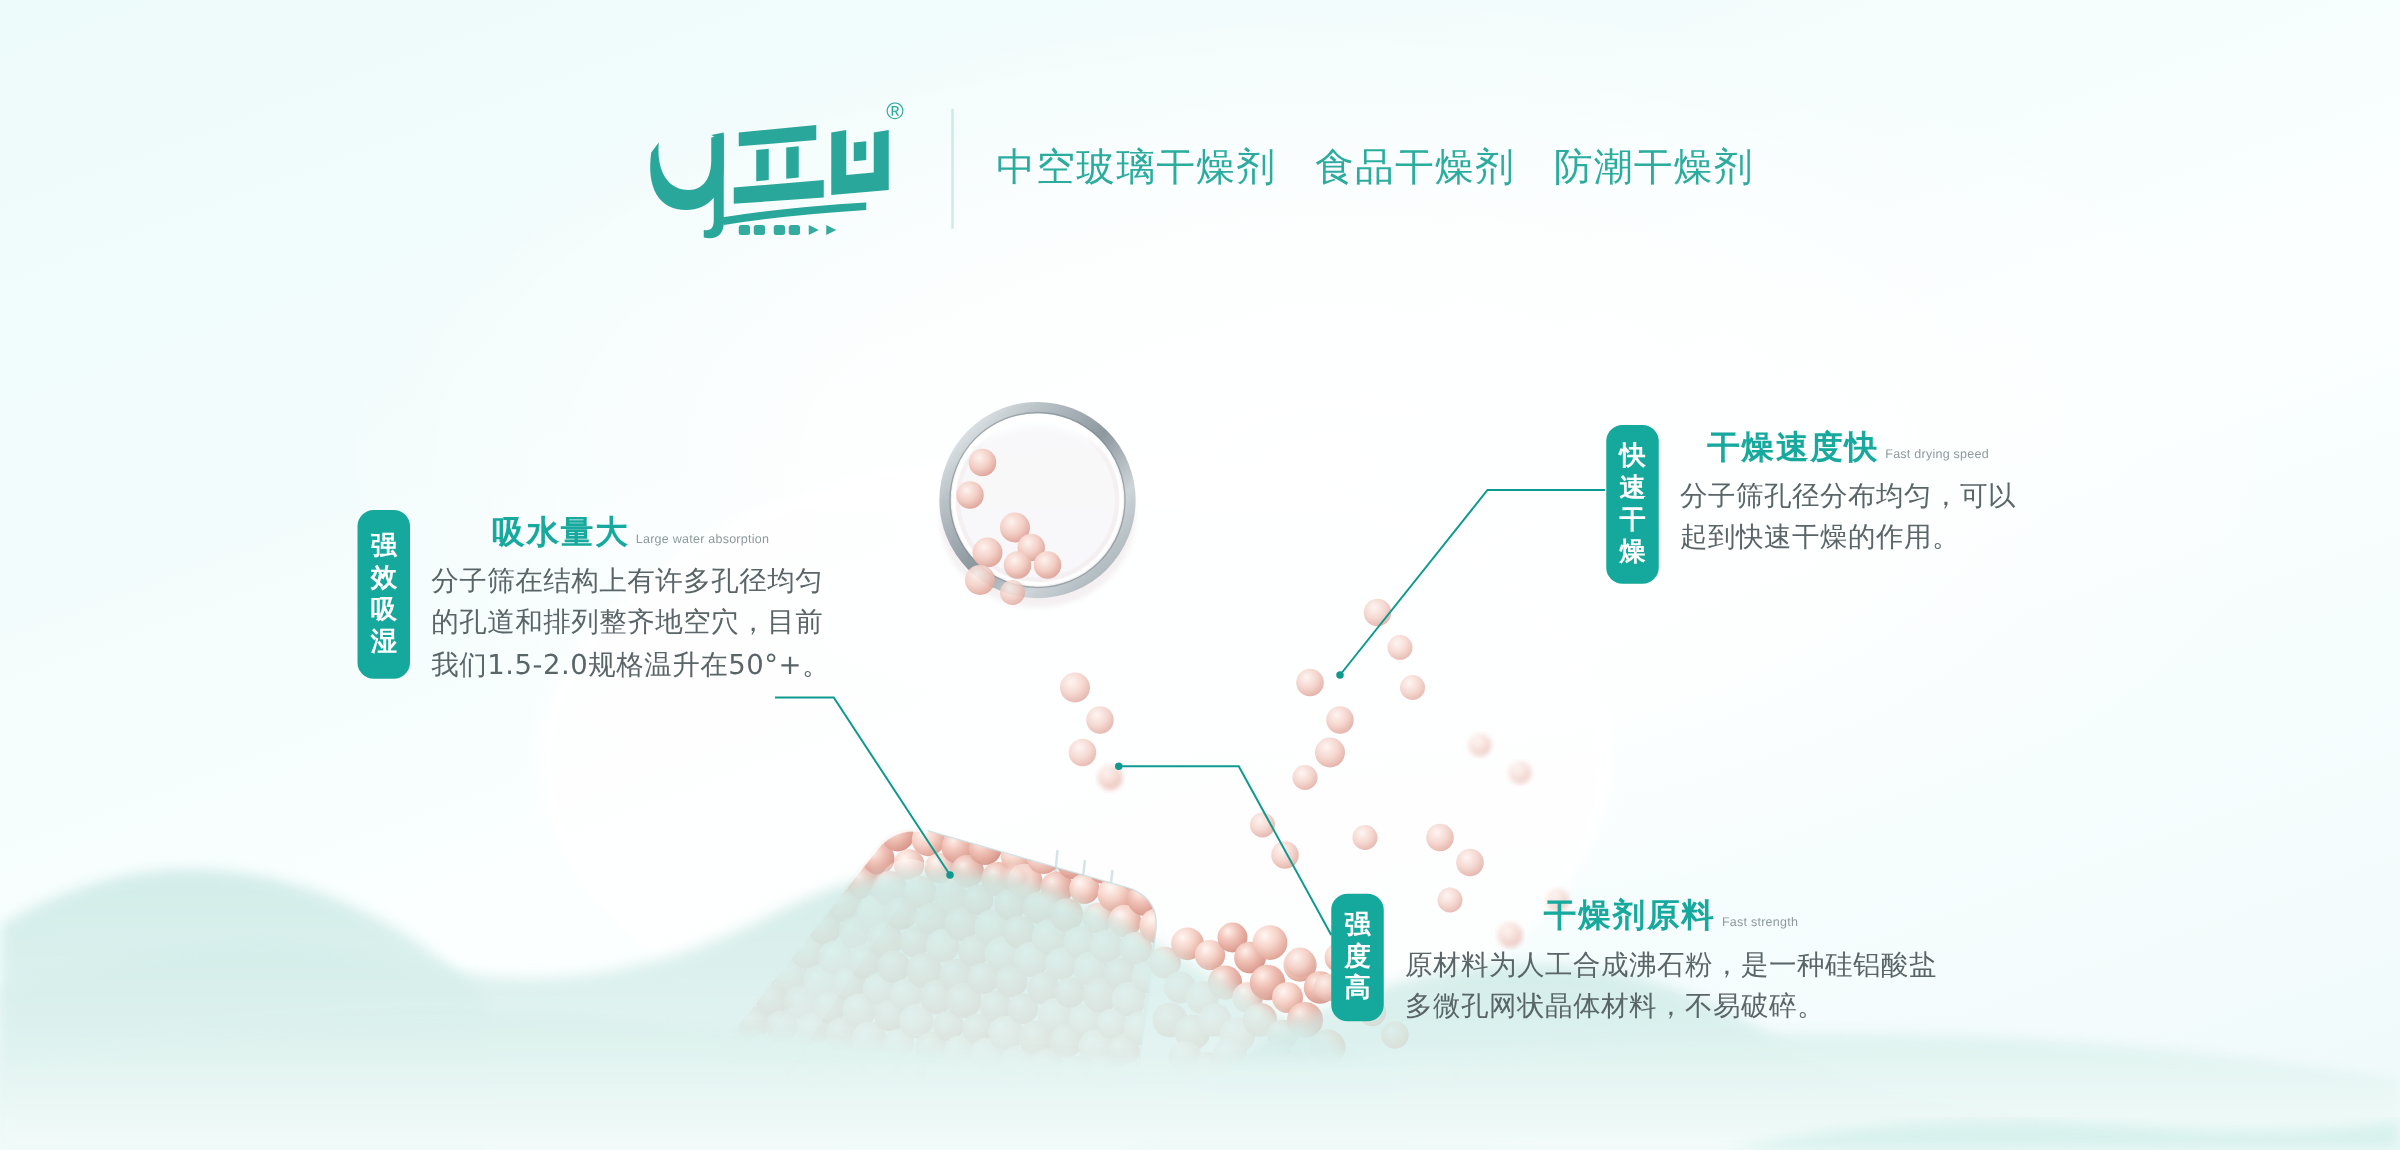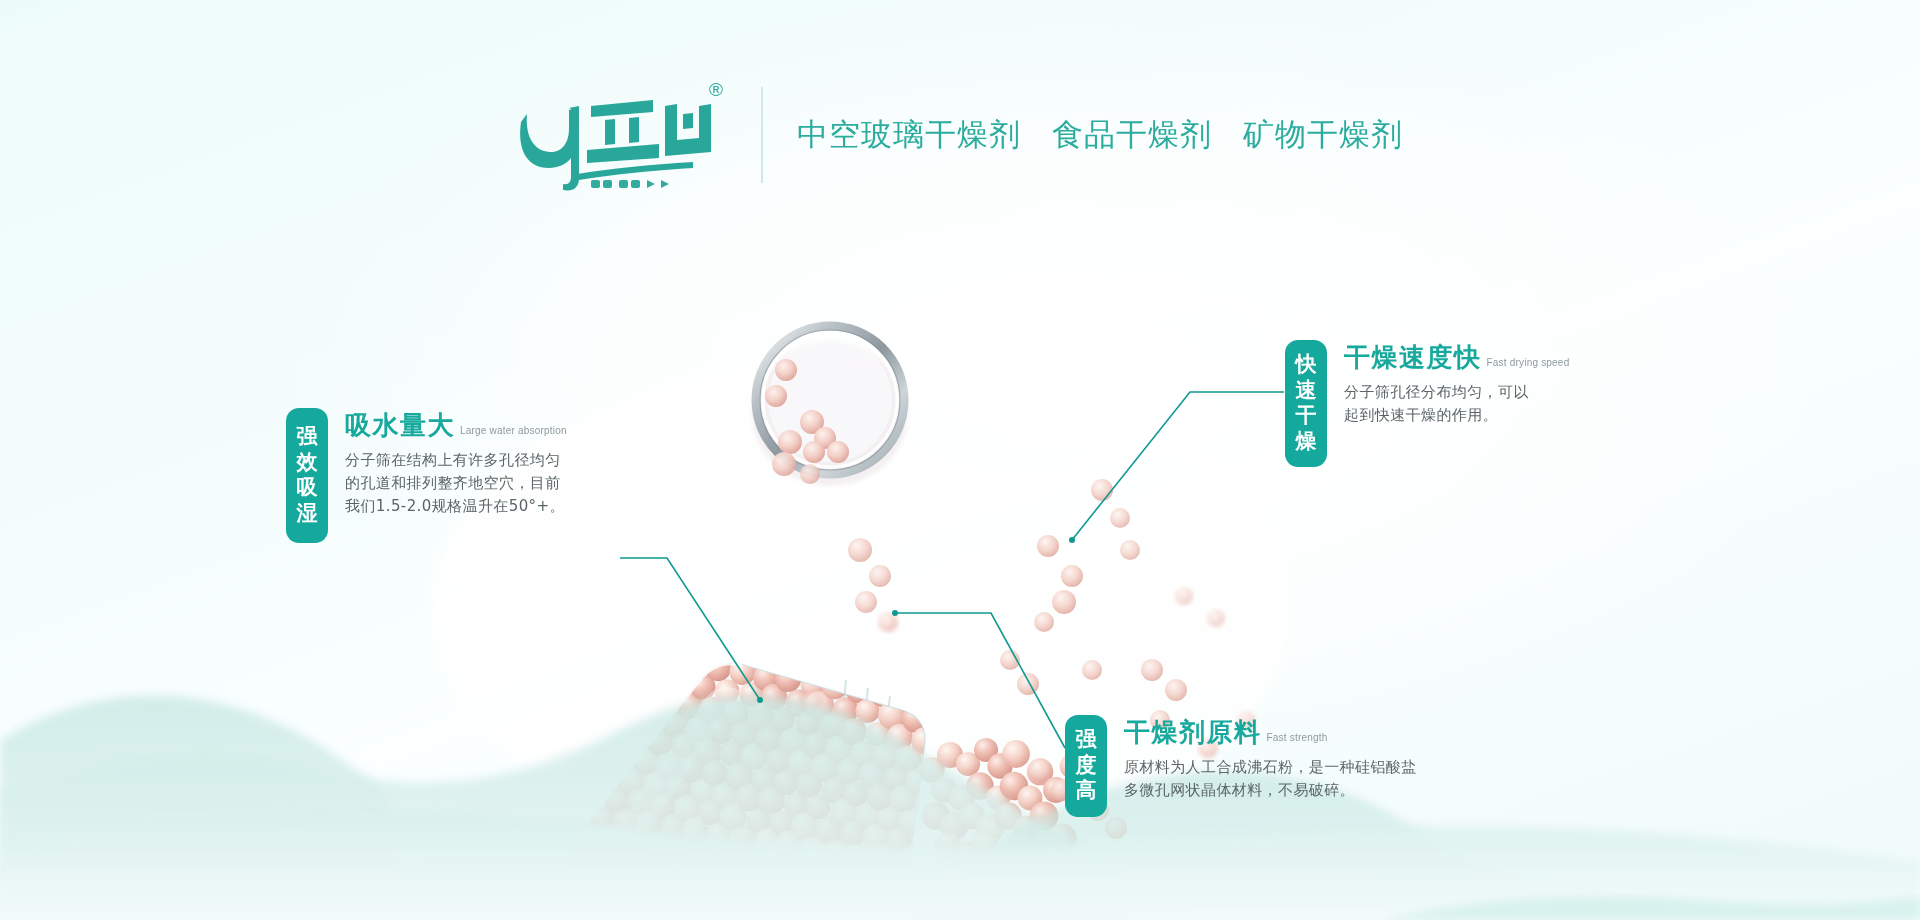--- a/index.html
+++ b/index.html
@@ -71,38 +71,38 @@
     font-size:21px;
     line-height:1.22;
     font-weight:bold;
     letter-spacing:0;
     flex:none;
   }
   .badge span{ display:block; }
 
   .c-body{ padding-left:17px; }
 
-  .c-title-row{ display:flex; align-items:baseline; white-space:nowrap; }
+  .c-title-row{ display:flex; align-items:baseline; white-space:nowrap;justify-content:center; }
   .c-title{
     font-family:"DejaVu Sans","Liberation Sans",sans-serif;
     font-size:26px;
     font-weight:bold;
     color:#17a99d;
     letter-spacing:1.5px;
   }
   .c-sub{
     font-family:"Liberation Sans",sans-serif;
     font-size:10px;
     color:#8d9a9c;
     margin-left:5px;
     letter-spacing:0.2px;
   }
   .c-text{
     font-family:"DejaVu Sans","Liberation Sans",sans-serif;
-    font-size:15px;
+    font-size:22px;
     color:#5a6568;
     line-height:1.52;
     margin-top:6px;
     letter-spacing:0.4px;
     white-space:pre-line;
   }
 
   
   #callout-absorption{ left:286px; top:408px; }
   #callout-absorption .badge{ padding:16px 0 17px 0; }
@@ -604,21 +604,21 @@
         </svg>
         <span class="logo-reg">®</span>
       </div>
 
       <div class="nav-divider"></div>
 
       <nav class="nav">
         <div class="nav-row">
           <span class="nav-item">中空玻璃干燥剂</span>
           <span class="nav-item">食品干燥剂</span>
-          <span class="nav-item">矿物干燥剂</span>
+          <span class="nav-item">防潮干燥剂</span>
         </div>
       </nav>
 
     </div>
   </div>
 
   <div class="callout" id="callout-absorption">
     <div class="badge">
       <span>强</span>
       <span>效</span>

